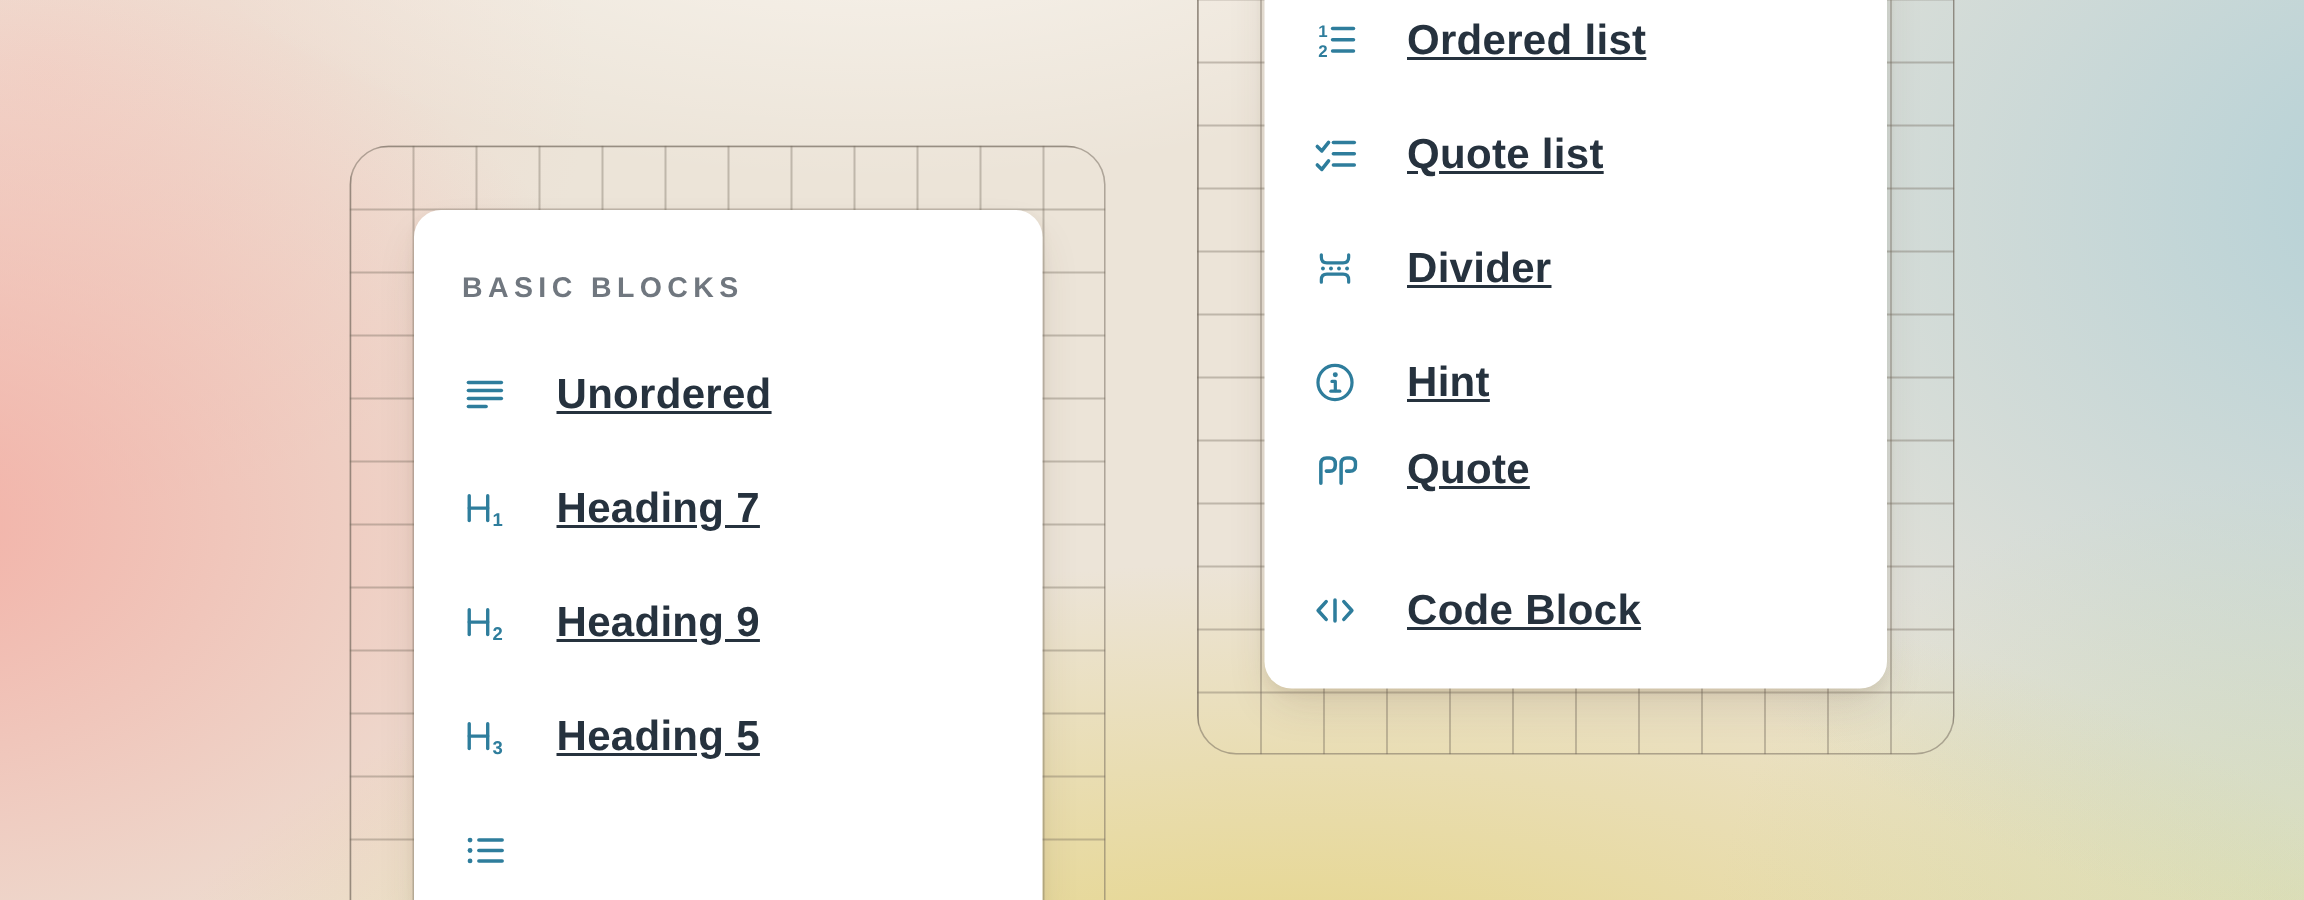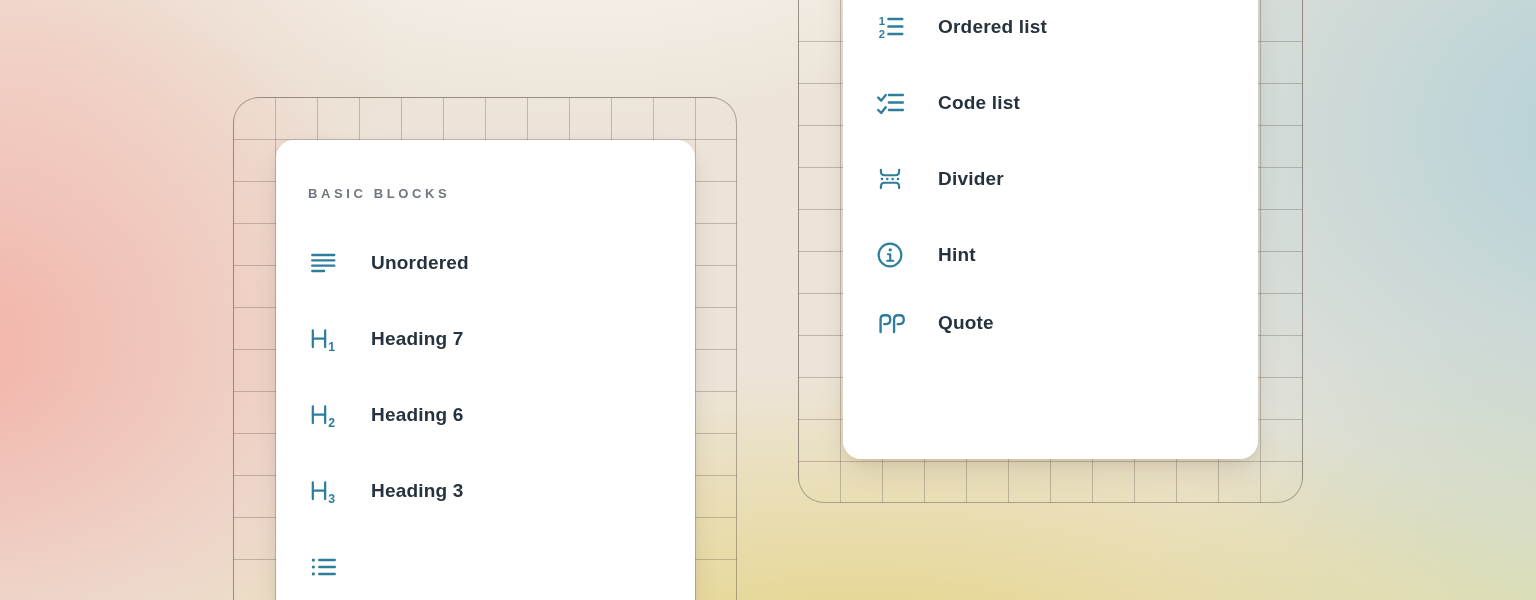--- a/index.html
+++ b/index.html
@@ -45,21 +45,21 @@
     background:var(--card-bg);
     border-radius:18px;
     box-shadow:0 14px 30px -6px rgba(85,65,45,0.16), 0 3px 8px rgba(85,65,45,0.07);
   }
   .card.left-card{left:276px;top:140px;width:419px;height:480px;}
   .card.right-card{left:843px;top:-100px;width:415px;height:559px;}
   .section-label{
     position:absolute;
     left:32px;top:33px;height:40px;
     display:flex;align-items:center;
-    font-size:13px;font-weight:bold;
+    font-size:19px;font-weight:bold;
     letter-spacing:3.6px;
     color:var(--section-label);
     white-space:nowrap;
   }
   .menu-item{
     position:absolute;
     left:0;right:0;height:76px;
     padding-left:32px;
     display:flex;align-items:center;
     cursor:pointer;
@@ -68,24 +68,25 @@
   .icon{
     width:30px;height:30px;
     display:flex;align-items:center;justify-content:center;
     color:var(--accent);
     flex:0 0 30px;
   }
   .icon svg{display:block;}
   .icon text{font-family:"Liberation Sans","DejaVu Sans",sans-serif;}
   .label{
     margin-left:33px;
-    font-size:19px;font-weight:bold;
+    font-size:28px;font-weight:bold;
     letter-spacing:0.2px;
     color:var(--item-text);
     white-space:nowrap;
+    text-decoration:underline;
   }
 </style>
 </head>
 <body>
 
 <div class="stage">
 
   <div class="grid-panel left"></div>
   <div class="grid-panel right"></div>
 
@@ -119,33 +120,33 @@
 
     <div class="menu-item" style="top:237px">
       <span class="icon">
         <svg width="30" height="30" viewBox="0 0 28 28" fill="none" stroke="currentColor" stroke-width="2.1" stroke-linecap="round" stroke-linejoin="round">
           <line x1="4.5" y1="6" x2="4.5" y2="21.5"></line>
           <line x1="16" y1="6" x2="16" y2="21.5"></line>
           <line x1="4.5" y1="13.75" x2="16" y2="13.75"></line>
           <text x="19" y="25" font-size="11.5" font-weight="bold" fill="currentColor" stroke="none">2</text>
         </svg>
       </span>
-      <span class="label">Heading 6</span>
+      <span class="label">Heading 9</span>
     </div>
 
     <div class="menu-item" style="top:313px">
       <span class="icon">
         <svg width="30" height="30" viewBox="0 0 28 28" fill="none" stroke="currentColor" stroke-width="2.1" stroke-linecap="round" stroke-linejoin="round">
           <line x1="4.5" y1="6" x2="4.5" y2="21.5"></line>
           <line x1="16" y1="6" x2="16" y2="21.5"></line>
           <line x1="4.5" y1="13.75" x2="16" y2="13.75"></line>
           <text x="19" y="25" font-size="11.5" font-weight="bold" fill="currentColor" stroke="none">3</text>
         </svg>
       </span>
-      <span class="label">Heading 3</span>
+      <span class="label">Heading 5</span>
     </div>
 
     <div class="menu-item" style="top:389px">
       <span class="icon">
         <svg width="30" height="30" viewBox="0 0 28 28" fill="none" stroke="currentColor" stroke-width="2.2" stroke-linecap="round" stroke-linejoin="round">
           <circle cx="5" cy="7.5" r="1.5" fill="currentColor" stroke="none"></circle>
           <circle cx="5" cy="14" r="1.5" fill="currentColor" stroke="none"></circle>
           <circle cx="5" cy="20.5" r="1.5" fill="currentColor" stroke="none"></circle>
           <line x1="10.5" y1="7.5" x2="25" y2="7.5"></line>
           <line x1="10.5" y1="14" x2="25" y2="14"></line>
@@ -173,21 +174,21 @@
     <div class="menu-item" style="top:165px">
       <span class="icon">
         <svg width="30" height="30" viewBox="0 0 28 28" fill="none" stroke="currentColor" stroke-width="2.2" stroke-linecap="round" stroke-linejoin="round">
           <polyline points="3,9 5.8,11.8 10,6.5"></polyline>
           <polyline points="3,20.5 5.8,23.3 10,18"></polyline>
           <line x1="13" y1="6.5" x2="26" y2="6.5"></line>
           <line x1="13" y1="13.5" x2="26" y2="13.5"></line>
           <line x1="13" y1="20.5" x2="26" y2="20.5"></line>
         </svg>
       </span>
-      <span class="label">Code list</span>
+      <span class="label">Quote list</span>
     </div>
 
     <div class="menu-item" style="top:317px">
       <span class="icon">
         <svg width="30" height="30" viewBox="0 0 28 28" fill="none" stroke="currentColor" stroke-width="2" stroke-linecap="round" stroke-linejoin="round">
           <circle cx="14" cy="14" r="10.6"></circle>
           <circle cx="14.2" cy="9.2" r="1.55" fill="currentColor" stroke="none"></circle>
           <path d="M12.1 13.3 L14.2 13.3 L14.2 19"></path>
           <path d="M11.4 19.4 L17 19.4"></path>
         </svg>
@@ -202,25 +203,35 @@
           <circle cx="6.5" cy="14" r="1.2" fill="currentColor" stroke="none"></circle>
           <circle cx="11.5" cy="14" r="1.2" fill="currentColor" stroke="none"></circle>
           <circle cx="16.5" cy="14" r="1.2" fill="currentColor" stroke="none"></circle>
           <circle cx="21.5" cy="14" r="1.2" fill="currentColor" stroke="none"></circle>
           <path d="M5.5 22.5 L5.5 21 Q5.5 17.5 9 17.5 L19 17.5 Q22.5 17.5 22.5 21 L22.5 22.5"></path>
         </svg>
       </span>
       <span class="label">Divider</span>
     </div>
 
-    <div class="menu-item" style="top:385px">
+    <div class="menu-item" style="top:375px">
       <span class="icon">
         <svg width="30" height="30" viewBox="0 0 28 28" fill="none" stroke="currentColor" stroke-width="2.2" stroke-linecap="round" stroke-linejoin="round">
           <path d="M5.2 22.5 L5.2 10.5 Q5.2 6.8 8.8 6.8 L10.6 6.8 Q14.2 6.8 14.2 10.5 L14.2 11.3 Q14.2 15 10.6 15 L8.6 15"></path>
           <path d="M17.8 22.5 L17.8 10.5 Q17.8 6.8 21.4 6.8 L23.2 6.8 Q26.8 6.8 26.8 10.5 L26.8 11.3 Q26.8 15 23.2 15 L21.2 15"></path>
         </svg>
       </span>
       <span class="label">Quote</span>
     </div>
 
+    <div class="menu-item" style="top:469px">
+      <span class="icon">
+        <svg width="30" height="30" viewBox="0 0 28 28" fill="none" stroke="currentColor" stroke-width="2.2" stroke-linecap="round" stroke-linejoin="round">
+          <polyline points="8.5,8.5 3.5,14 8.5,19.5"></polyline>
+          <polyline points="19.5,8.5 24.5,14 19.5,19.5"></polyline>
+          <line x1="14" y1="7.5" x2="14" y2="20.5"></line>
+        </svg>
+      </span>
+      <span class="label">Code Block</span>
+    </div>
   </div>
 
 </div>
 
 </body></html>

